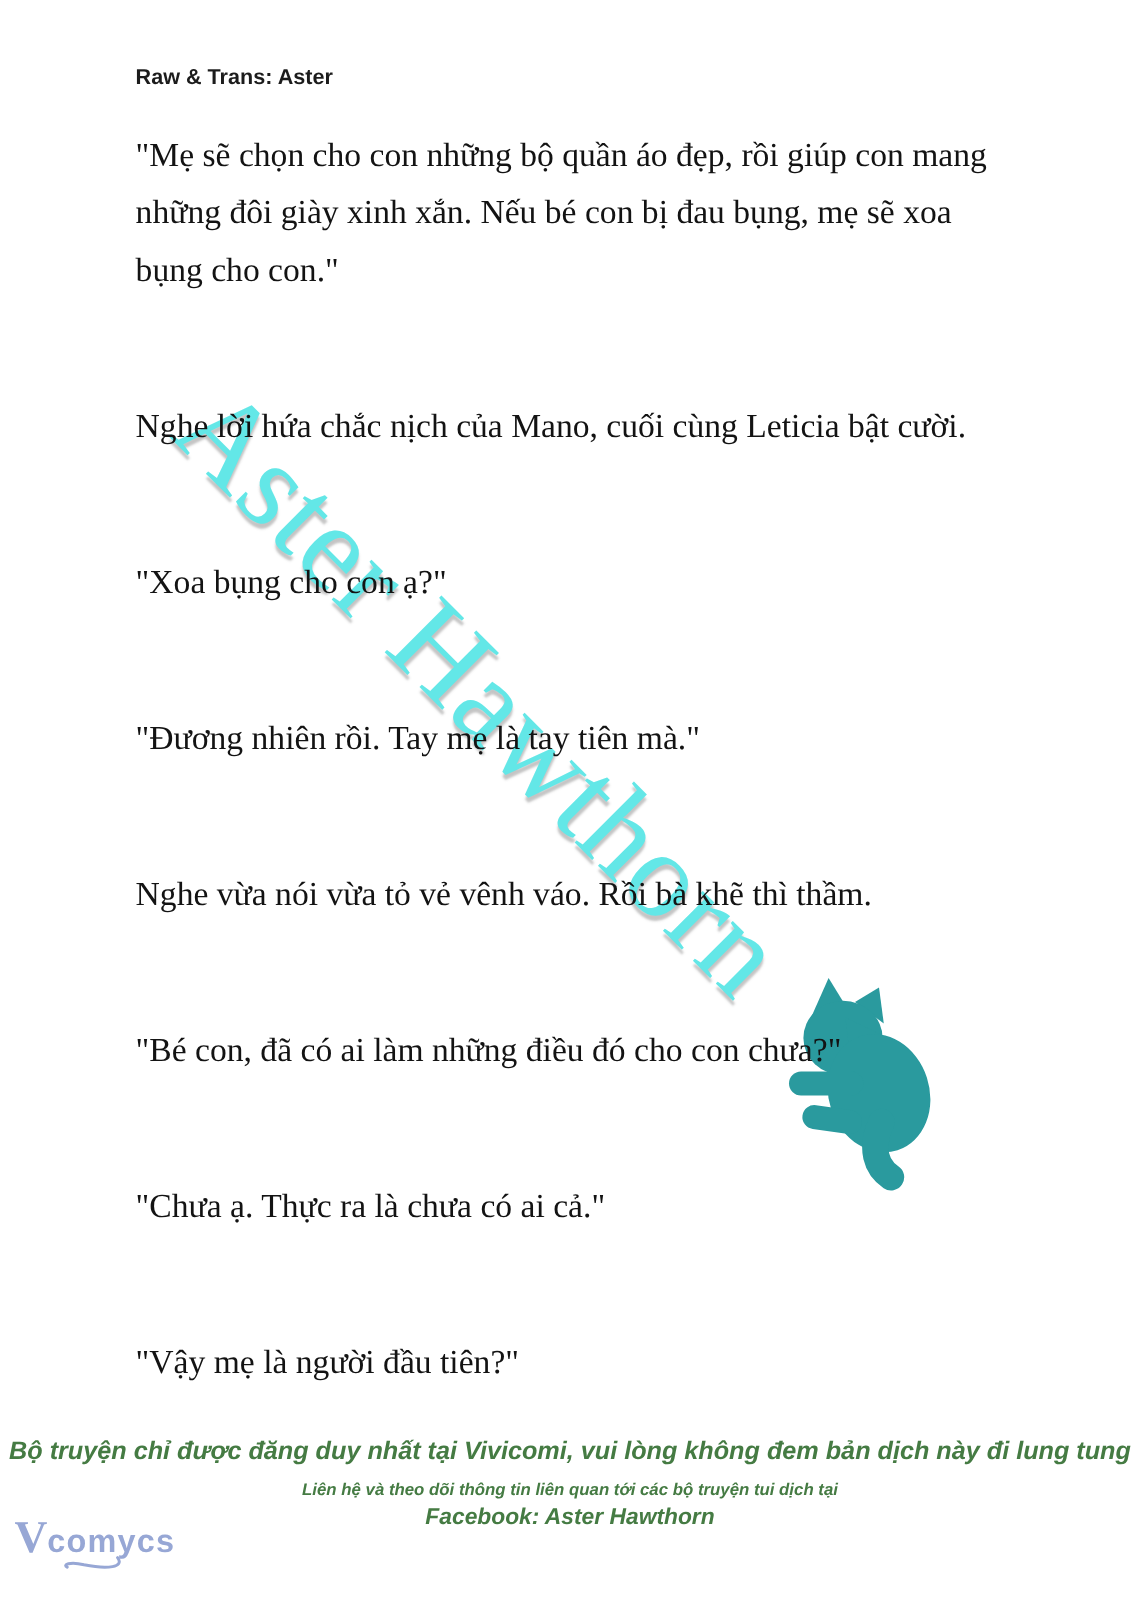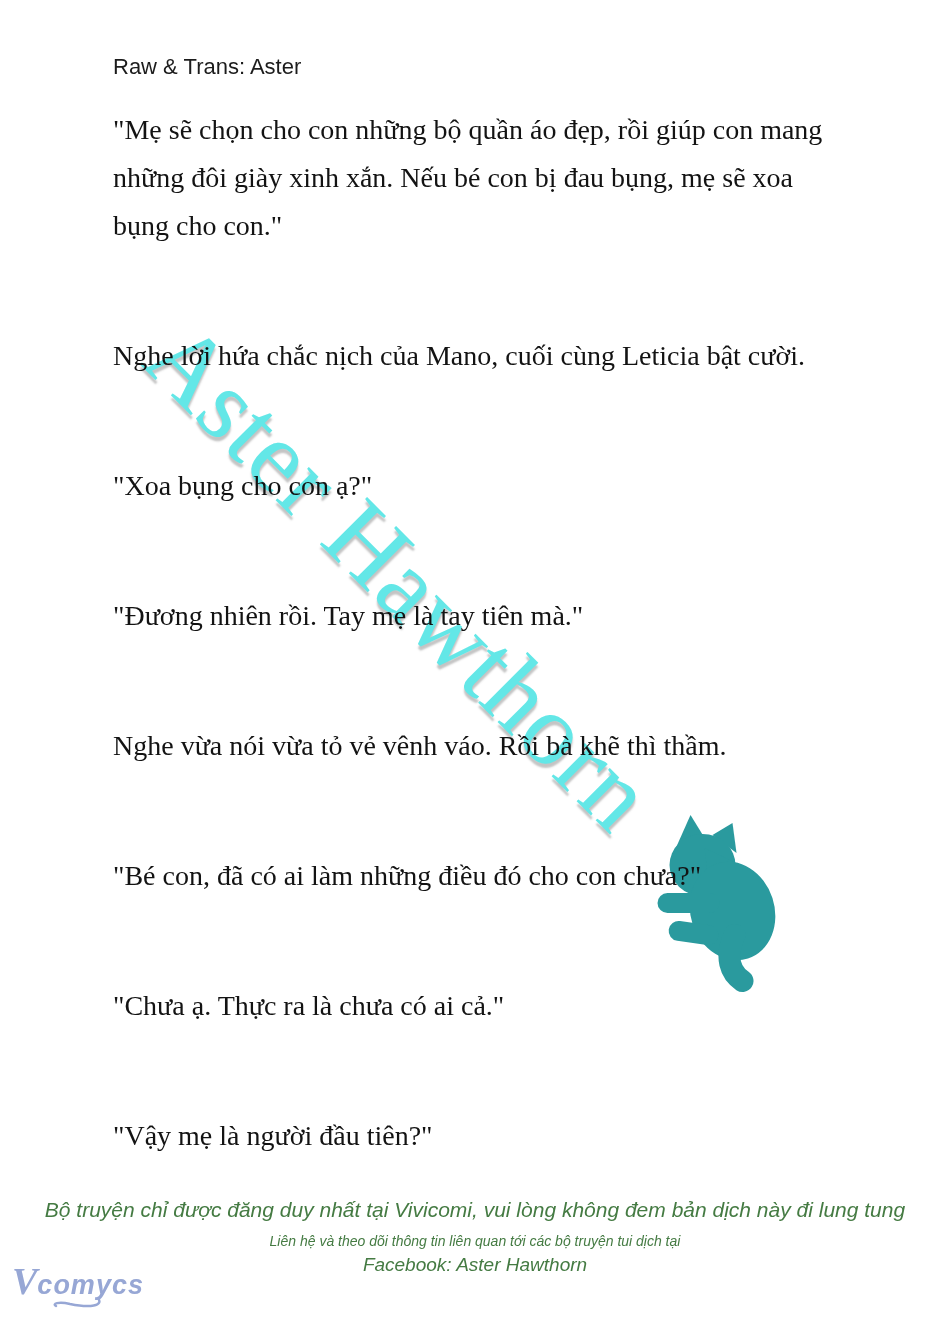--- a/index.html
+++ b/index.html
@@ -33,54 +33,54 @@
   .cat{
     position:absolute;
     left:653px;top:813px;
     width:128px;height:180px;
     z-index:0;
   }
   .header{
     position:absolute;
     left:113px;top:54px;
     font-family:"Liberation Sans", sans-serif;
-    font-size:22px;
+    font-size:18px;
     color:#1c1c1c;
     z-index:2;
+    font-weight:bold;
   }
   .content{
     position:absolute;
     left:113px;top:106px;
     width:732px;
     font-size:28px;
     line-height:48px;
     color:var(--body-text);
     z-index:1;
   }
   .content p{margin:0 0 82px 0;}
   .footer{
     position:absolute;
     left:0;top:1198px;
     width:950px;
     text-align:center;
     font-family:"Liberation Sans", sans-serif;
     font-style:italic;
-    font-weight:normal;
+    font-weight:bold;
     color:var(--footer-green);
     z-index:2;
   }
   .footer .line1{font-size:21px;margin:0 0 11px 0;}
   .footer .line2{font-size:14px;margin:0 0 5px 0;}
   .footer .line3{font-size:19px;margin:4px;}
   .logo{
     position:absolute;
     left:12px;top:1262px;
     color:var(--logo-blue);
     font-family:"Liberation Sans", sans-serif;
-    font-style:italic;
     font-weight:bold;
     z-index:2;
     line-height:1;
   }
   .logo .logo-v{
     font-size:38px;
     font-family:"Liberation Serif", serif;
     font-weight:bold;
   }
   .logo .logo-rest{

